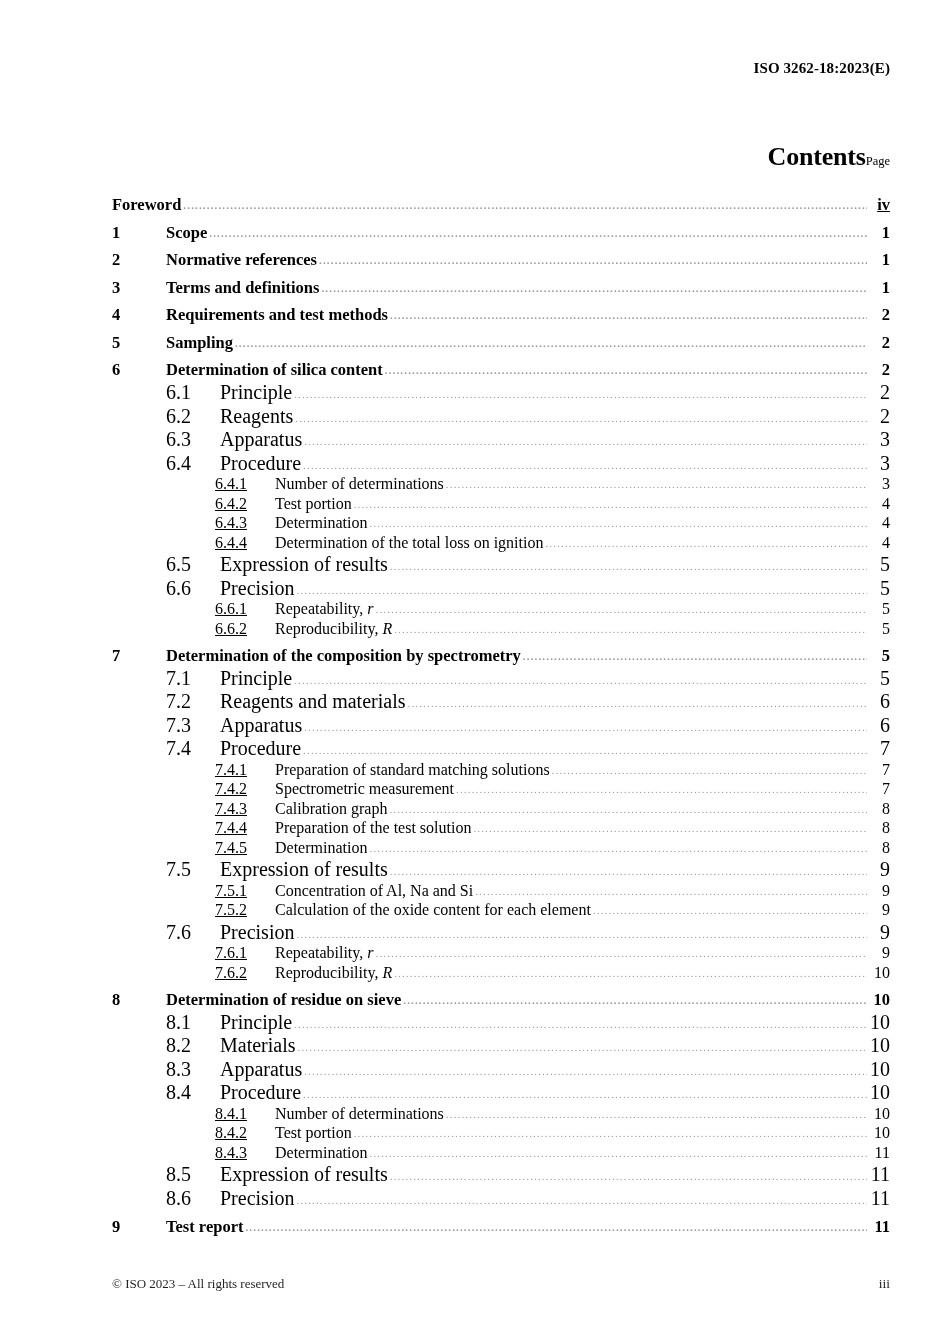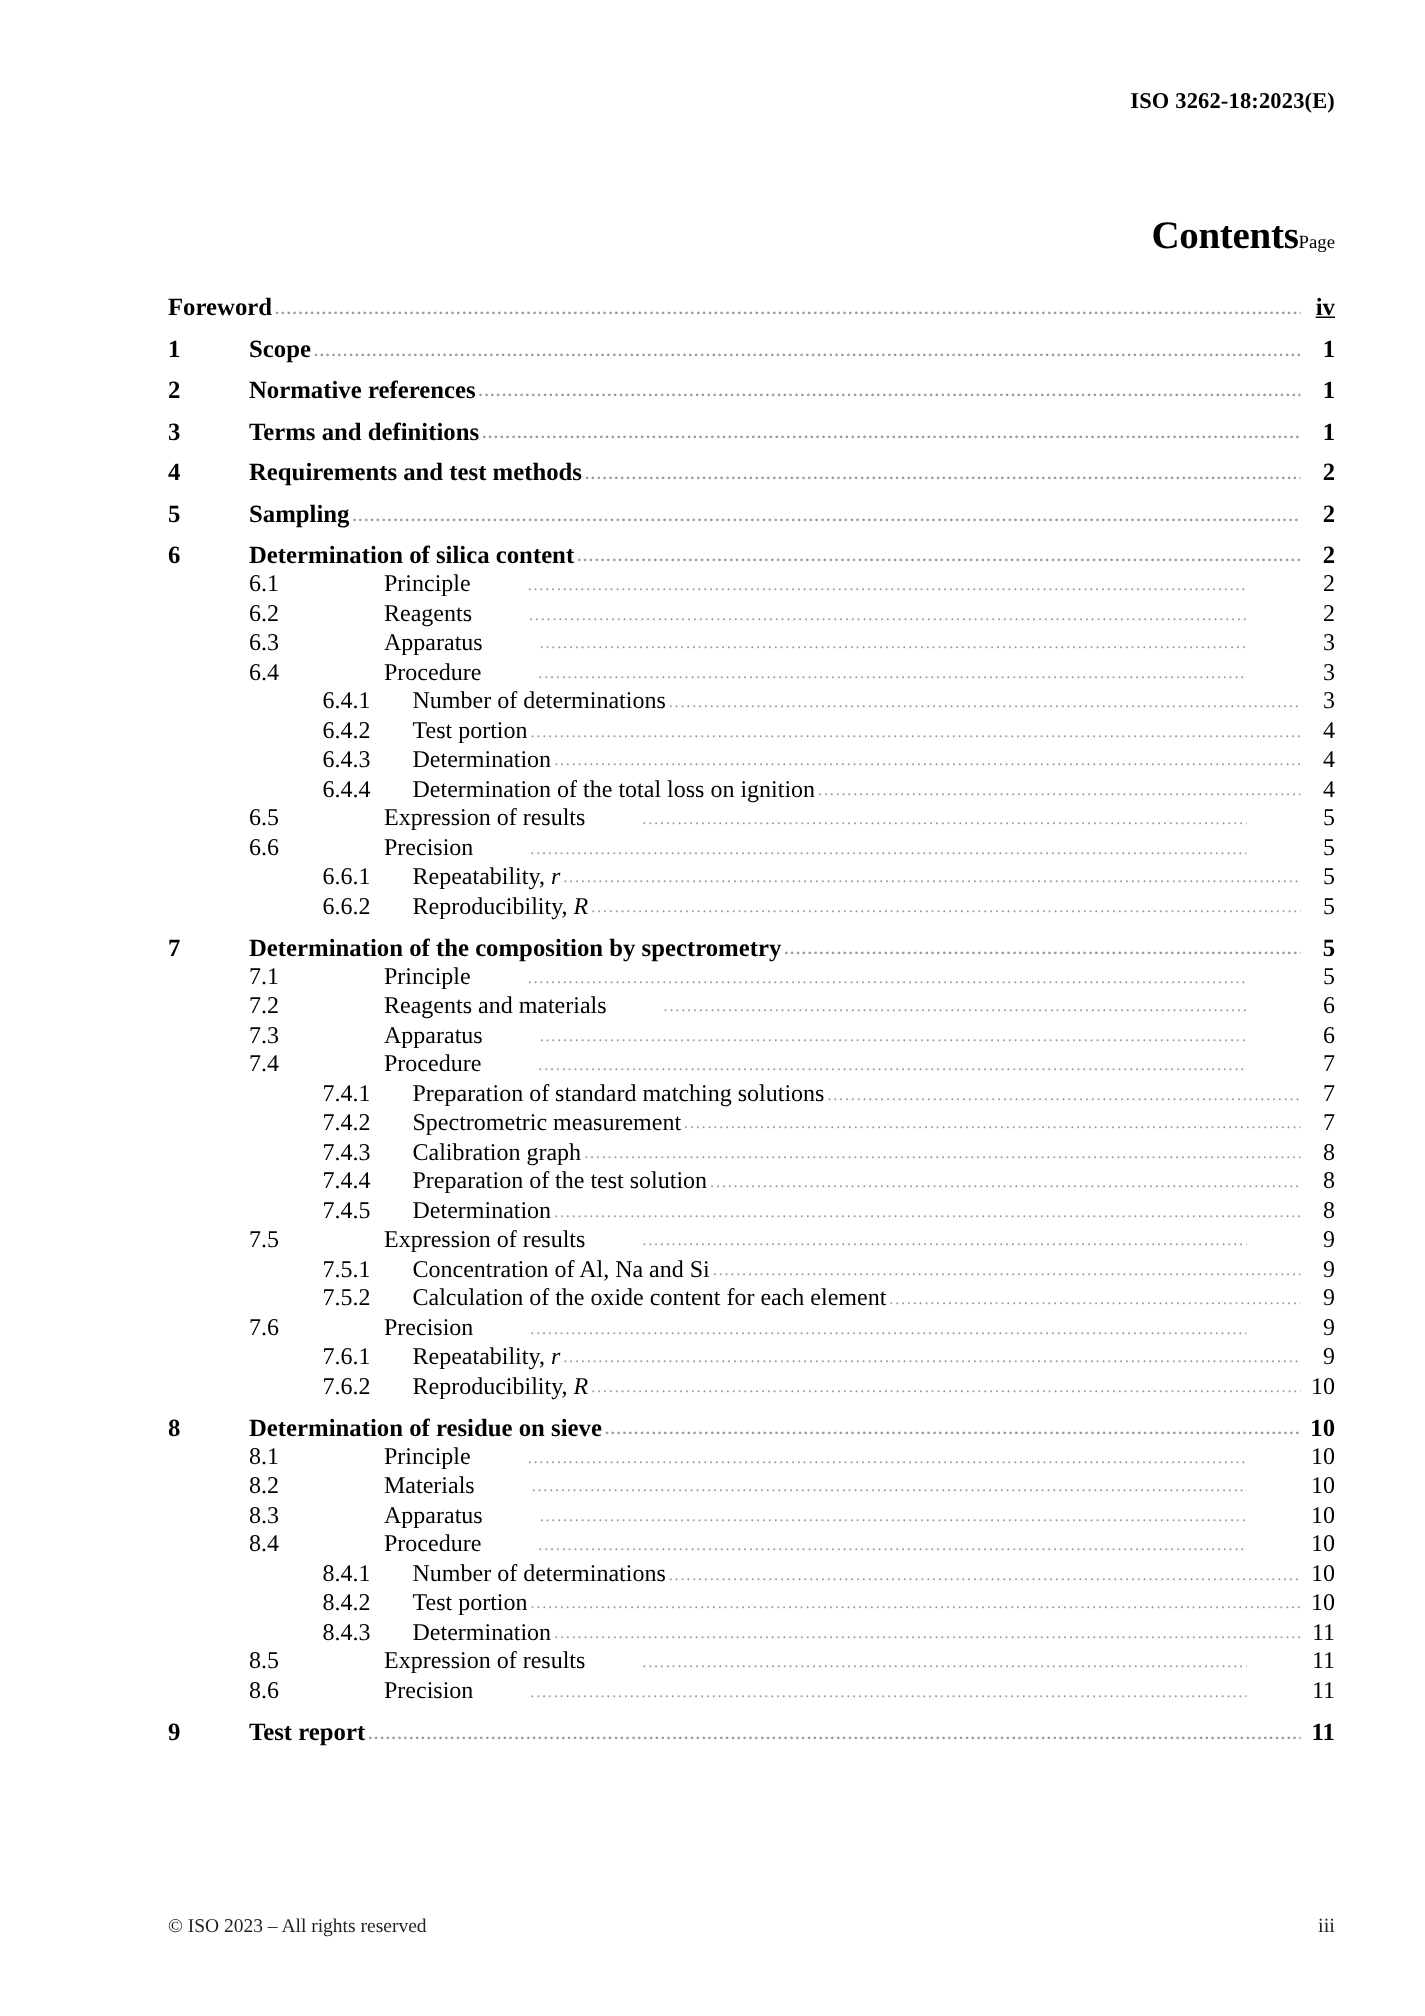--- a/index.html
+++ b/index.html
@@ -106,27 +106,27 @@
   .lv0 .num { width: 0; }
   .lv0 .txt { padding-left: 0; }
   .lv0 .pg  { min-width: 22px; text-decoration: underline; }
 
   
   .lv1 { font-size: 16.5px; font-weight: bold; margin-top: 11px; }
   .lv1 .num { width: 54px; }
   .lv1 .pg  { min-width: 22px; }
 
   
-  .lv2 { font-size: 16px; font-weight: normal; margin-top: 3.5px; gap: 36px; }
+  .lv2 { font-size: 20px; font-weight: normal; margin-top: 3.5px; }
   .lv2 .num { width: 54px; margin-left: 54px; }
   .lv2 .pg  { min-width: 22px; }
 
   
   .lv3 { font-size: 16px; font-weight: normal; margin-top: 3.5px; }
-  .lv3 .num { width: 60px; margin-left: 103px; }
+  .lv3 .num { width: 60px; margin-left: 103px; text-decoration: underline; }
   .lv3 .pg  { min-width: 22px; }
 
   .it { font-style: italic; }
 
   
   .footer {
     position: absolute;
     bottom: 52px;
     left: 112px;
     right: 60px;

